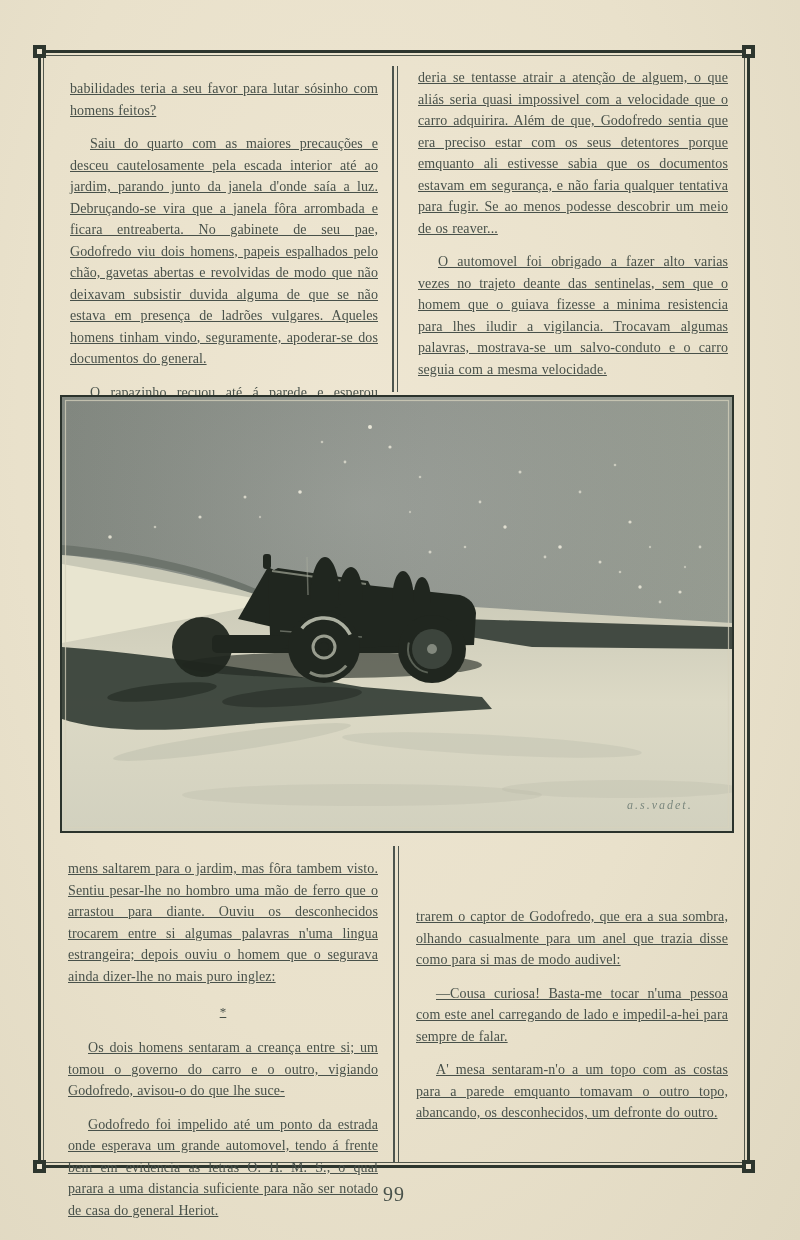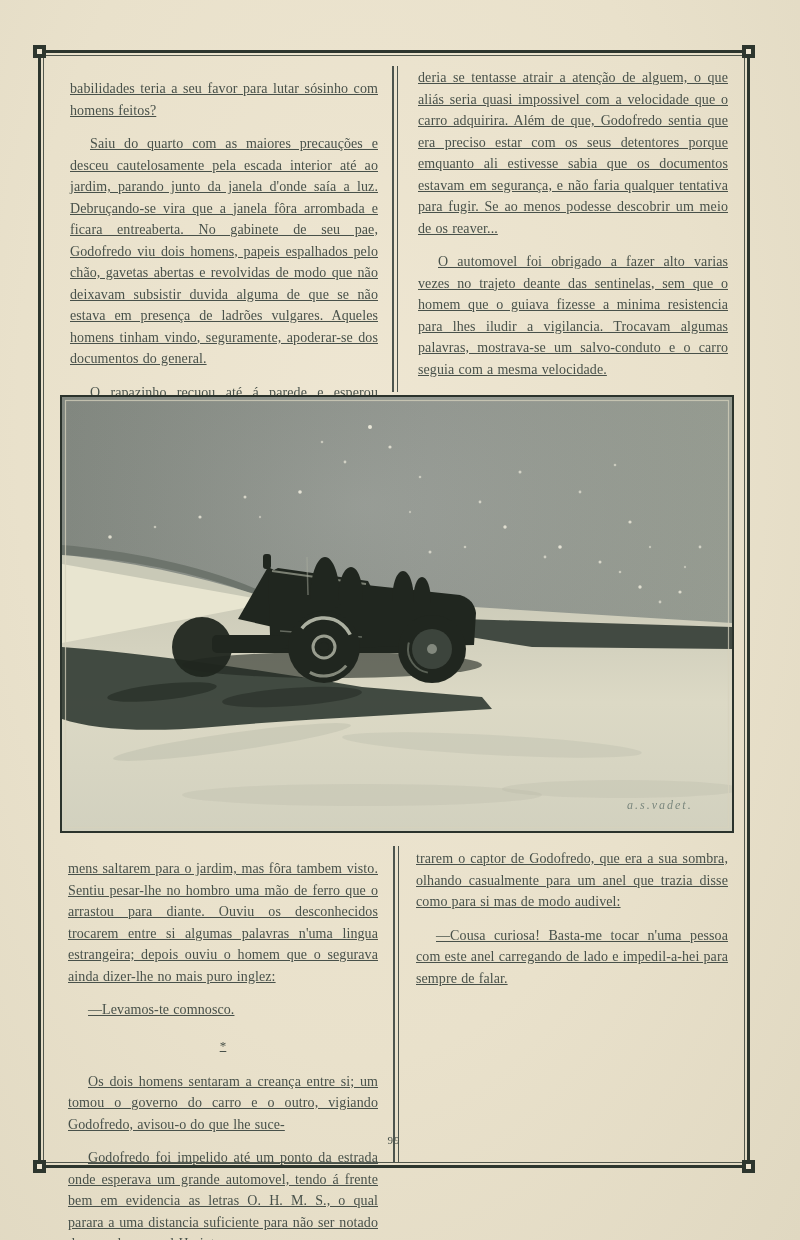--- a/index.html
+++ b/index.html
@@ -18,28 +18,28 @@
   .corner.tl{left:-8px;top:-8px}.corner.tr{right:-8px;top:-8px}
   .corner.bl{left:-8px;bottom:-8px}.corner.br{right:-8px;bottom:-8px}
   
   .col{position:absolute;text-align:justify;font-size:14px;line-height:21.5px;letter-spacing:.1px;word-spacing:.5px;}
   .col p{margin:12px;text-decoration:underline;}
   .col p.indent{text-indent:20px;}
   .col p.center{text-align:center;text-indent:0;line-height:26px;font-size:13px;}
   .col-top-left{left:58px;top:66px;width:332px;}
   .col-top-right{left:406px;top:55px;width:334px;}
   .col-bottom-left{left:56px;top:846px;width:334px;}
-  .col-bottom-right{left:404px;top:836px;width:336px;}
+  .col-bottom-right{left:404px;top:894px;width:336px;}
   .divider{position:absolute;width:3px;border-left:2px solid var(--divider);border-right:1px solid var(--divider);}
   .divider-top{left:392px;top:66px;height:326px;}
   .divider-bottom{left:393px;top:846px;height:316px;}
   
   .plate{position:absolute;left:60px;top:395px;width:670px;height:434px;border:2px solid var(--plate-border);background:var(--sky);}
   .plate svg{display:block;width:670px;height:434px;}
-  .pageno{position:absolute;left:38px;top:1134px;width:712px;text-align:center;font-size:11px;color:var(--ink);letter-spacing:1px;}
+  .pageno{position:absolute;left:38px;top:1183px;width:712px;text-align:center;font-size:20px;color:var(--ink);letter-spacing:1px;}
   .sig{font-style:italic;letter-spacing:2px;}
   .sky-stop1{stop-color:#848a82}.sky-stop2{stop-color:#929790}.sky-stop3{stop-color:#9aa095}
   .snow-stop1{stop-color:#cccbb9}.snow-stop2{stop-color:#dcd9c5}.snow-stop3{stop-color:#d2d1bf}
 </style>
 </head>
 <body>
 
 <div class="page">
 
   <div class="frame">
@@ -158,26 +158,26 @@
           <circle cx="623" cy="170" r="1.2" opacity="0.5" style="fill:var(--star)"></circle>
         </g>
 
       <rect x="3.5" y="3.5" width="663" height="427" fill="none" stroke="#d6d2bc" stroke-width="1.2" opacity="0.75"></rect>
       <text class="sig" x="565" y="412" font-size="12" style="fill:var(--signature-ink)" opacity="0.85">a.s.vadet.</text>
     </svg>
   </div>
 
   <div class="col col-bottom-left">
       <p class="">mens saltarem para o jardim, mas fôra tambem visto. Sentiu pesar-lhe no hombro uma mão de ferro que o arrastou para diante. Ouviu os desconhecidos trocarem entre si algumas palavras n'uma lingua estrangeira; depois ouviu o homem que o segurava ainda dizer-lhe no mais puro inglez:</p>
-      <p class="indent">—Levamos-te comnosco.</p>
       <p class=" center">*</p>
       <p class="indent">Os dois homens sentaram a creança entre si; um tomou o governo do carro e o outro, vigiando Godofredo, avisou-o do que lhe suce-</p>
       <p class="indent">Godofredo foi impelido até um ponto da estrada onde esperava um grande automovel, tendo á frente bem em evidencia as letras O. H. M. S., o qual parara a uma distancia suficiente para não ser notado de casa do general Heriot.</p>
     </div>
   <div class="divider divider-bottom"></div>
   <div class="col col-bottom-right">
       <p class="">trarem o captor de Godofredo, que era a sua sombra, olhando casualmente para um anel que trazia disse como para si mas de modo audivel:</p>
       <p class="indent">—Cousa curiosa! Basta-me tocar n'uma pessoa com este anel carregando de lado e impedil-a-hei para sempre de falar.</p>
+      <p class="indent">A' mesa sentaram-n'o a um topo com as costas para a parede emquanto tomavam o outro topo, abancando, os desconhecidos, um defronte do outro.</p>
     </div>
 
   <div class="pageno">99</div>
 
 </div>
 
 </body></html>

